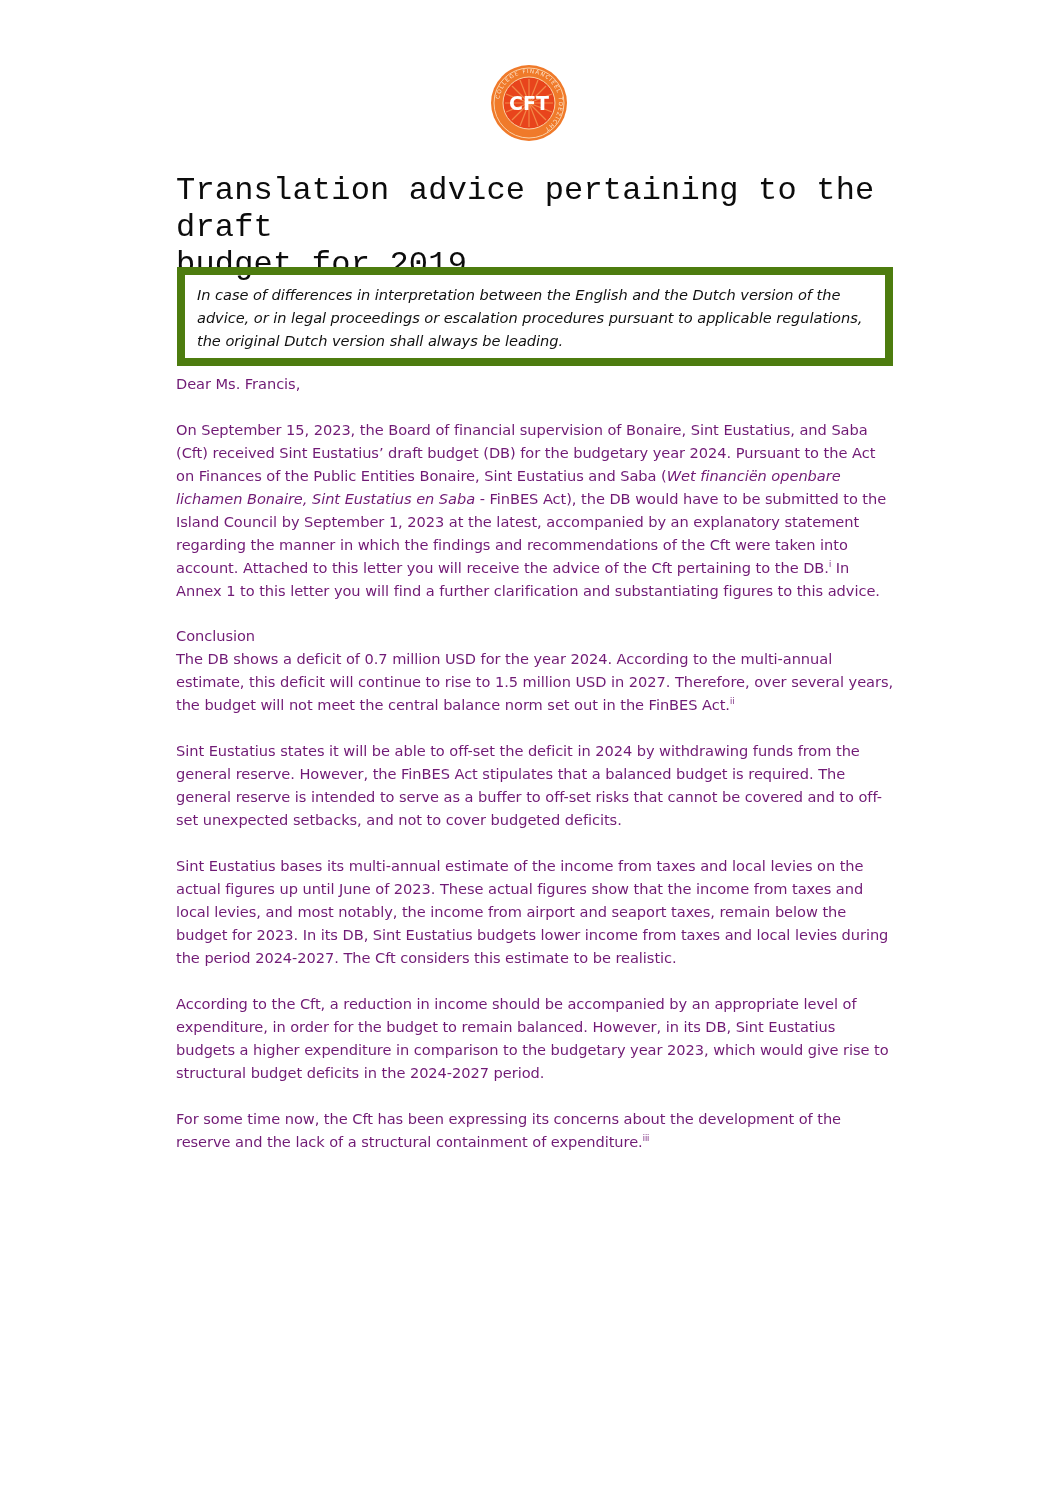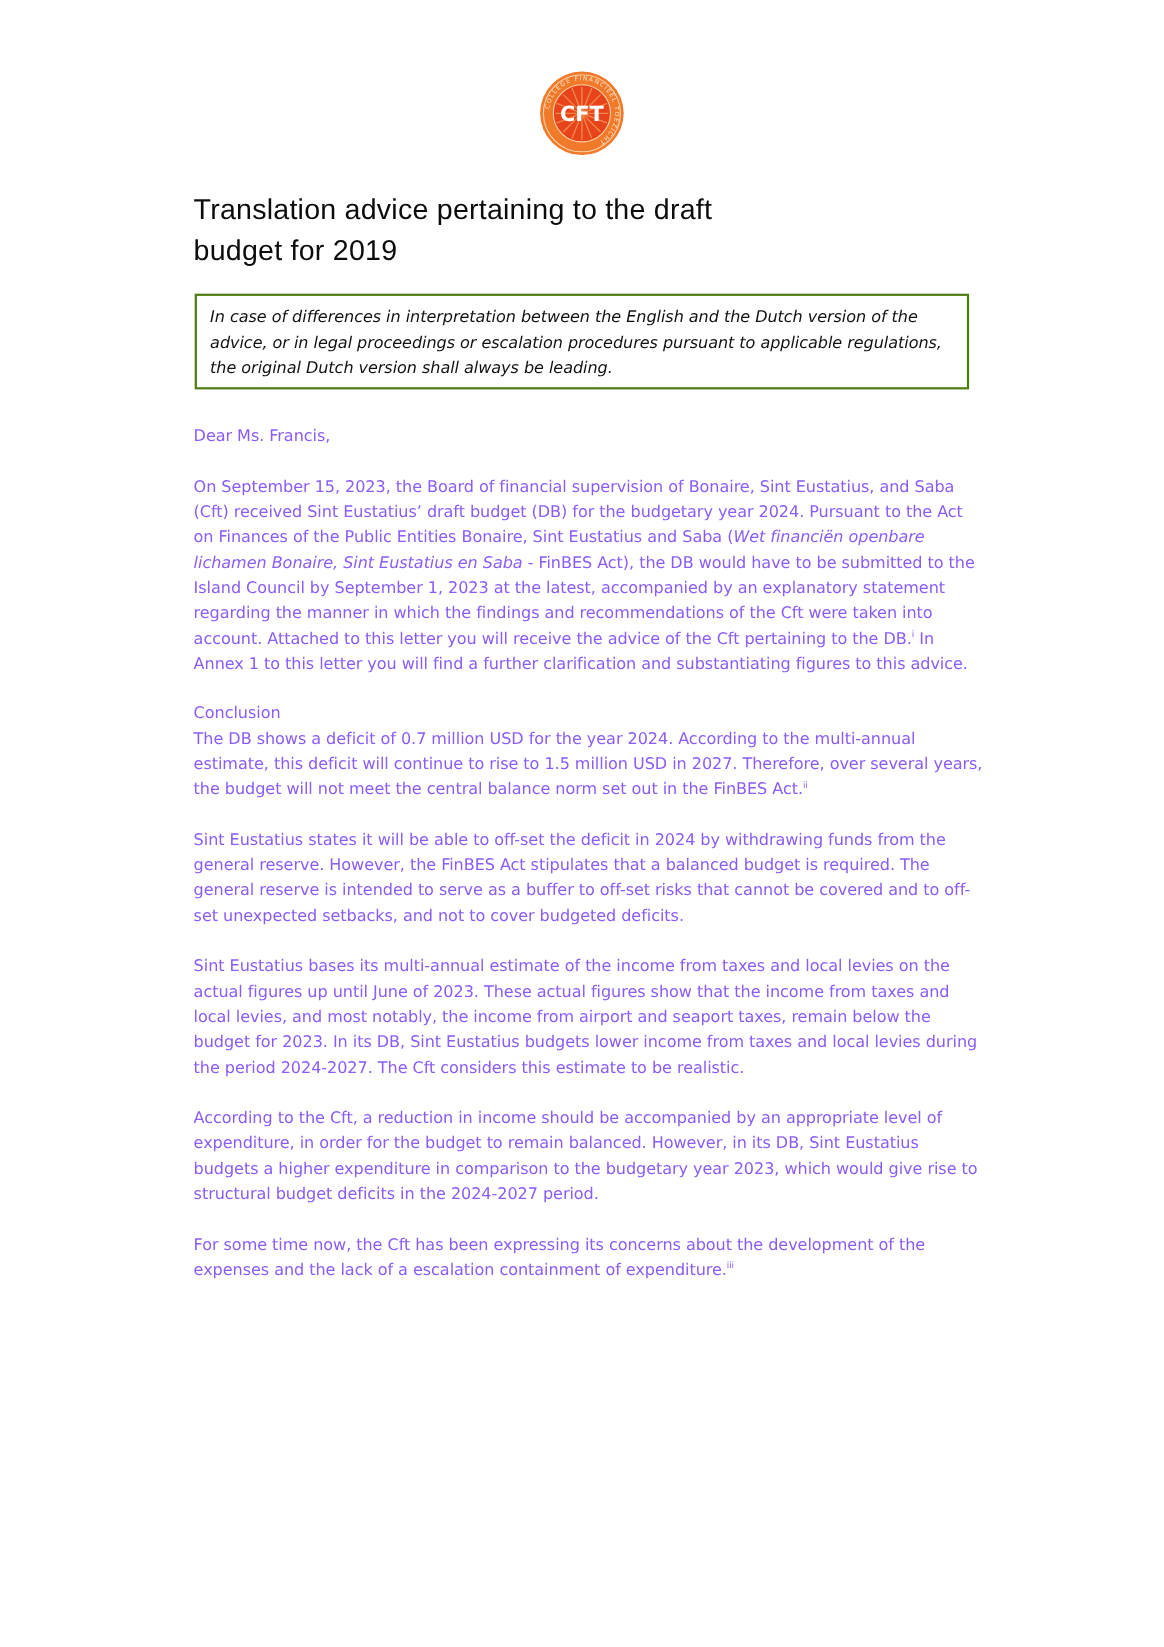--- a/index.html
+++ b/index.html
@@ -3,33 +3,33 @@
   <meta charset="utf-8">
   <style>
     html, body { margin: 0; padding: 0; background: #ffffff; }
     body {
       width: 1058px; height: 1497px; position: relative; overflow: hidden;
       font-family: "DejaVu Sans", sans-serif; color: #111;
     }
     .logo { position: absolute; left: 490px; top: 64px; width: 78px; height: 78px; }
     .title {
       position: absolute; left: 176px; top: 172px; width: 720px;
-      font-size: 26px; line-height: 37px; font-weight: normal; margin: 0;
+      font-size: 32px; line-height: 37px; font-weight: normal; margin: 0;
       letter-spacing: 0.2px; color: #0c0c0c;
-      font-family: Liberation Sans, sans-serif;
+      font-family: Liberation Mono, monospace;
     }
     .notice {
       position: absolute; left: 177px; top: 267px; width: 688px; height: 69px;
-      border: 2px solid #4d7c0f; padding: 8px 0 6px 12px;
+      border: 8px solid #4d7c0f; padding: 8px 0 6px 12px;
       font-style: italic; font-size: 14.6px; line-height: 23px; color: #111;
       letter-spacing: -0.05px;
     }
     .body-text {
-      position: absolute; left: 176px; top: 385px; width: 720px;
-      font-size: 14.6px; line-height: 23px; color: #8b5cf6; letter-spacing: -0.05px;
+      position: absolute; left: 176px; top: 372px; width: 720px;
+      font-size: 14.6px; line-height: 23px; color: #701a75; letter-spacing: -0.05px;
     }
     .body-text p { margin: 0 0 23px 0; }
     .heading { font-weight: normal; margin: 0; display: block; }
     sup { font-size: 8px; vertical-align: 6px; line-height: 0; }
     em { font-style: italic; }
   </style>
 </head>
 <body>
 
 <div class="logo">
@@ -71,14 +71,14 @@
   <p><span>On September 15, 2023, the Board of financial supervision of Bonaire, Sint Eustatius, and Saba (Cft) received Sint Eustatius’ draft budget (DB) for the budgetary year 2024. Pursuant to the Act on Finances of the Public Entities Bonaire, Sint Eustatius and Saba (</span><em>Wet financiën openbare lichamen Bonaire, Sint Eustatius en Saba</em><span> - FinBES Act), the DB would have to be submitted to the Island Council by September 1, 2023 at the latest, accompanied by an explanatory statement regarding the manner in which the findings and recommendations of the Cft were taken into account. Attached to this letter you will receive the advice of the Cft pertaining to the DB.</span><sup>i</sup><span> In Annex 1 to this letter you will find a further clarification and substantiating figures to this advice.</span></p>
 
   <p style="margin-top:-1px;"><b class="heading">Conclusion</b><span>The DB shows a deficit of 0.7 million USD for the year 2024. According to the multi-annual estimate, this deficit will continue to rise to 1.5 million USD in 2027. Therefore, over several years, the budget will not meet the central balance norm set out in the FinBES Act.</span><sup>ii</sup></p>
 
   <p>Sint Eustatius states it will be able to off-set the deficit in 2024 by withdrawing funds from the general reserve. However, the FinBES Act stipulates that a balanced budget is required. The general reserve is intended to serve as a buffer to off-set risks that cannot be covered and to off-set unexpected setbacks, and not to cover budgeted deficits.</p>
 
   <p>Sint Eustatius bases its multi-annual estimate of the income from taxes and local levies on the actual figures up until June of 2023. These actual figures show that the income from taxes and local levies, and most notably, the income from airport and seaport taxes, remain below the budget for 2023. In its DB, Sint Eustatius budgets lower income from taxes and local levies during the period 2024-2027. The Cft considers this estimate to be realistic.</p>
 
   <p>According to the Cft, a reduction in income should be accompanied by an appropriate level of expenditure, in order for the budget to remain balanced. However, in its DB, Sint Eustatius budgets a higher expenditure in comparison to the budgetary year 2023, which would give rise to structural budget deficits in the 2024-2027 period.</p>
 
-  <p><span>For some time now, the Cft has been expressing its concerns about the development of the expenses and the lack of a escalation containment of expenditure.</span><sup>iii</sup></p>
+  <p><span>For some time now, the Cft has been expressing its concerns about the development of the reserve and the lack of a structural containment of expenditure.</span><sup>iii</sup></p>
 </div>
 
 </body></html>

